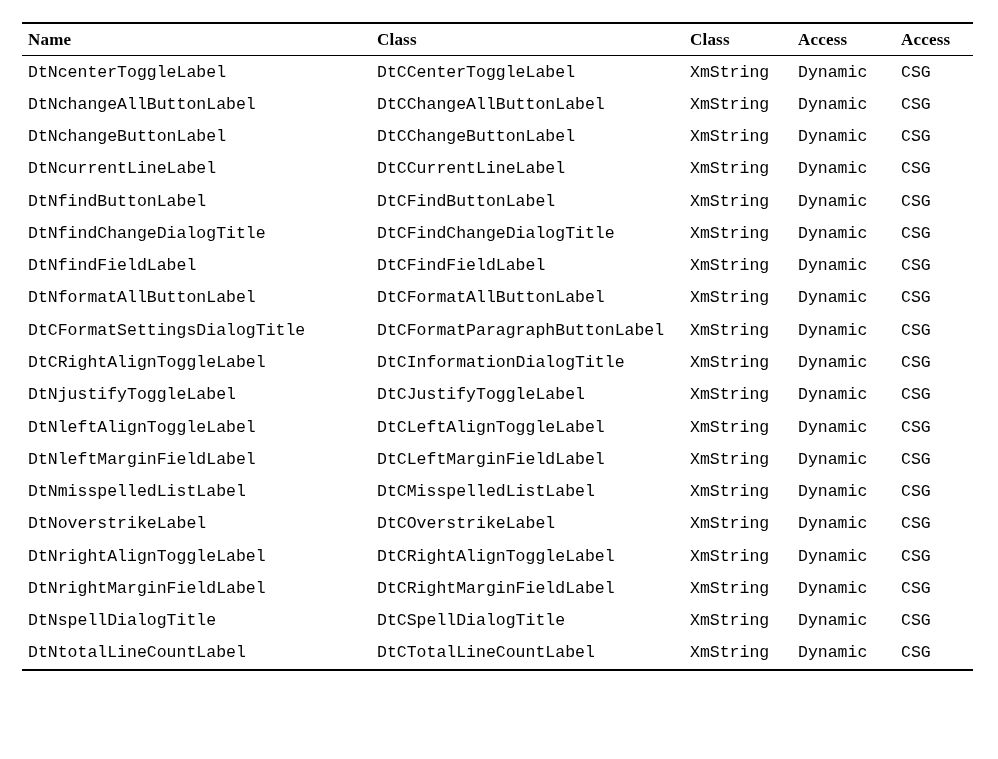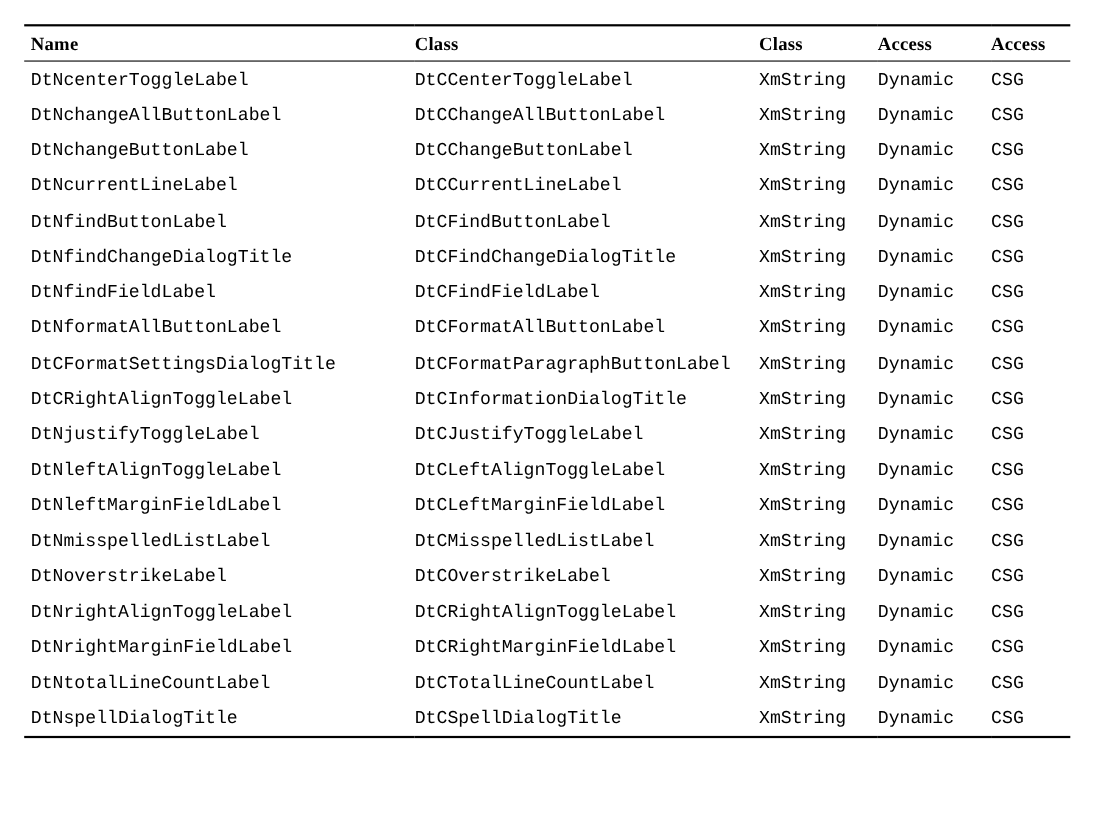--- a/index.html
+++ b/index.html
@@ -209,29 +209,29 @@
 
   <tr>
     <td>DtNrightMarginFieldLabel</td>
     <td>DtCRightMarginFieldLabel</td>
     <td>XmString</td>
     <td>Dynamic</td>
     <td>CSG</td>
   </tr>
 
   <tr>
+    <td>DtNspellDialogTitle</td>
+    <td>DtCSpellDialogTitle</td>
+    <td>XmString</td>
+    <td>Dynamic</td>
+    <td>CSG</td>
+  </tr>
+
+  <tr>
     <td>DtNtotalLineCountLabel</td>
     <td>DtCTotalLineCountLabel</td>
-    <td>XmString</td>
-    <td>Dynamic</td>
-    <td>CSG</td>
-  </tr>
-
-  <tr>
-    <td>DtNspellDialogTitle</td>
-    <td>DtCSpellDialogTitle</td>
     <td>XmString</td>
     <td>Dynamic</td>
     <td>CSG</td>
   </tr>
 </tbody>
   </table>
 </div>
 
 </body></html>

